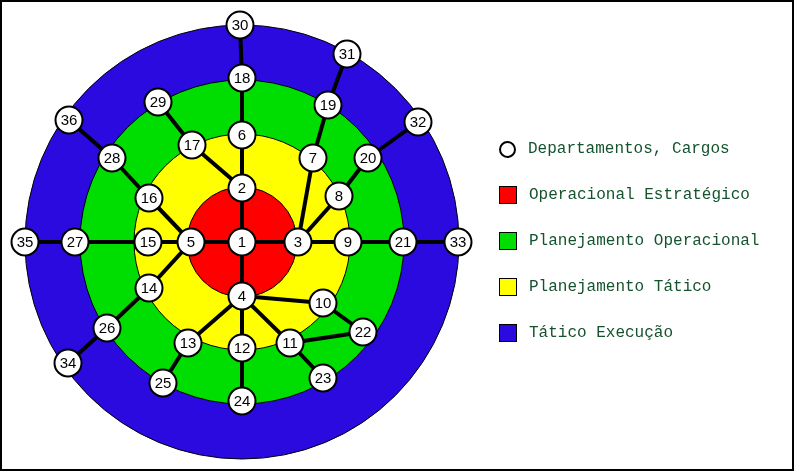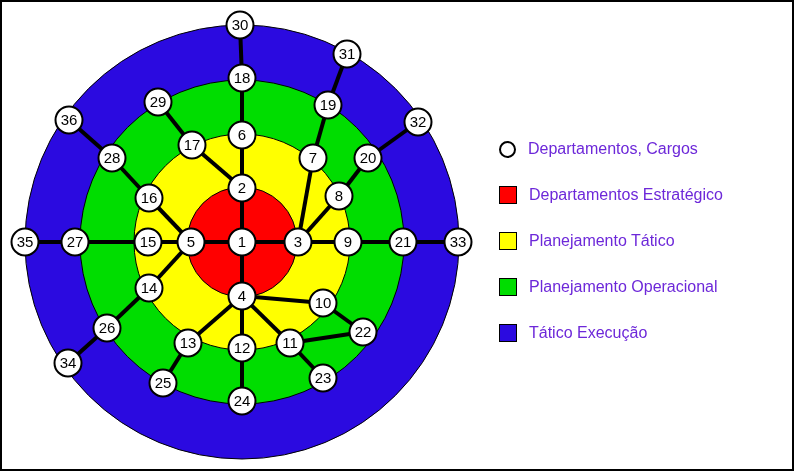--- a/index.html
+++ b/index.html
@@ -44,22 +44,23 @@
     flex: 0 0 auto;
   }
   .swatch.circle {
     border-radius: 50%;
     width: 17px;
     height: 17px;
     border-width: 2px;
   }
   .legend-label {
     font-size: 16px;
-    color: #6d28d9;
+    color: #14532d;
     white-space: nowrap;
+    font-family: Liberation Mono, monospace;
   }
 </style>
 </head>
 <body>
 
 <div class="canvas">
 
   <svg class="diagram-svg" width="480" height="471" viewBox="0 0 480 471">
       <circle cx="240" cy="240" r="217" fill="#2b0ae0" stroke="#000000" stroke-width="1"></circle>
       <circle cx="240" cy="240" r="162" fill="#00dd00" stroke="#000000" stroke-width="1"></circle>
@@ -177,32 +178,32 @@
 
   <div class="legend">
 
     <div class="legend-row">
       <span class="swatch circle" style="background: rgb(255, 255, 255);"></span>
       <span class="legend-label">Departamentos, Cargos</span>
     </div>
 
     <div class="legend-row">
       <span class="swatch" style="background: rgb(255, 0, 0);"></span>
-      <span class="legend-label">Departamentos Estratégico</span>
+      <span class="legend-label">Operacional Estratégico</span>
+    </div>
+
+    <div class="legend-row">
+      <span class="swatch" style="background: rgb(0, 221, 0);"></span>
+      <span class="legend-label">Planejamento Operacional</span>
     </div>
 
     <div class="legend-row">
       <span class="swatch" style="background: rgb(255, 255, 0);"></span>
       <span class="legend-label">Planejamento Tático</span>
     </div>
 
     <div class="legend-row">
-      <span class="swatch" style="background: rgb(0, 221, 0);"></span>
-      <span class="legend-label">Planejamento Operacional</span>
-    </div>
-
-    <div class="legend-row">
       <span class="swatch" style="background: rgb(43, 10, 224);"></span>
       <span class="legend-label">Tático Execução</span>
     </div>
 
   </div>
 </div>
 
 </body></html>

